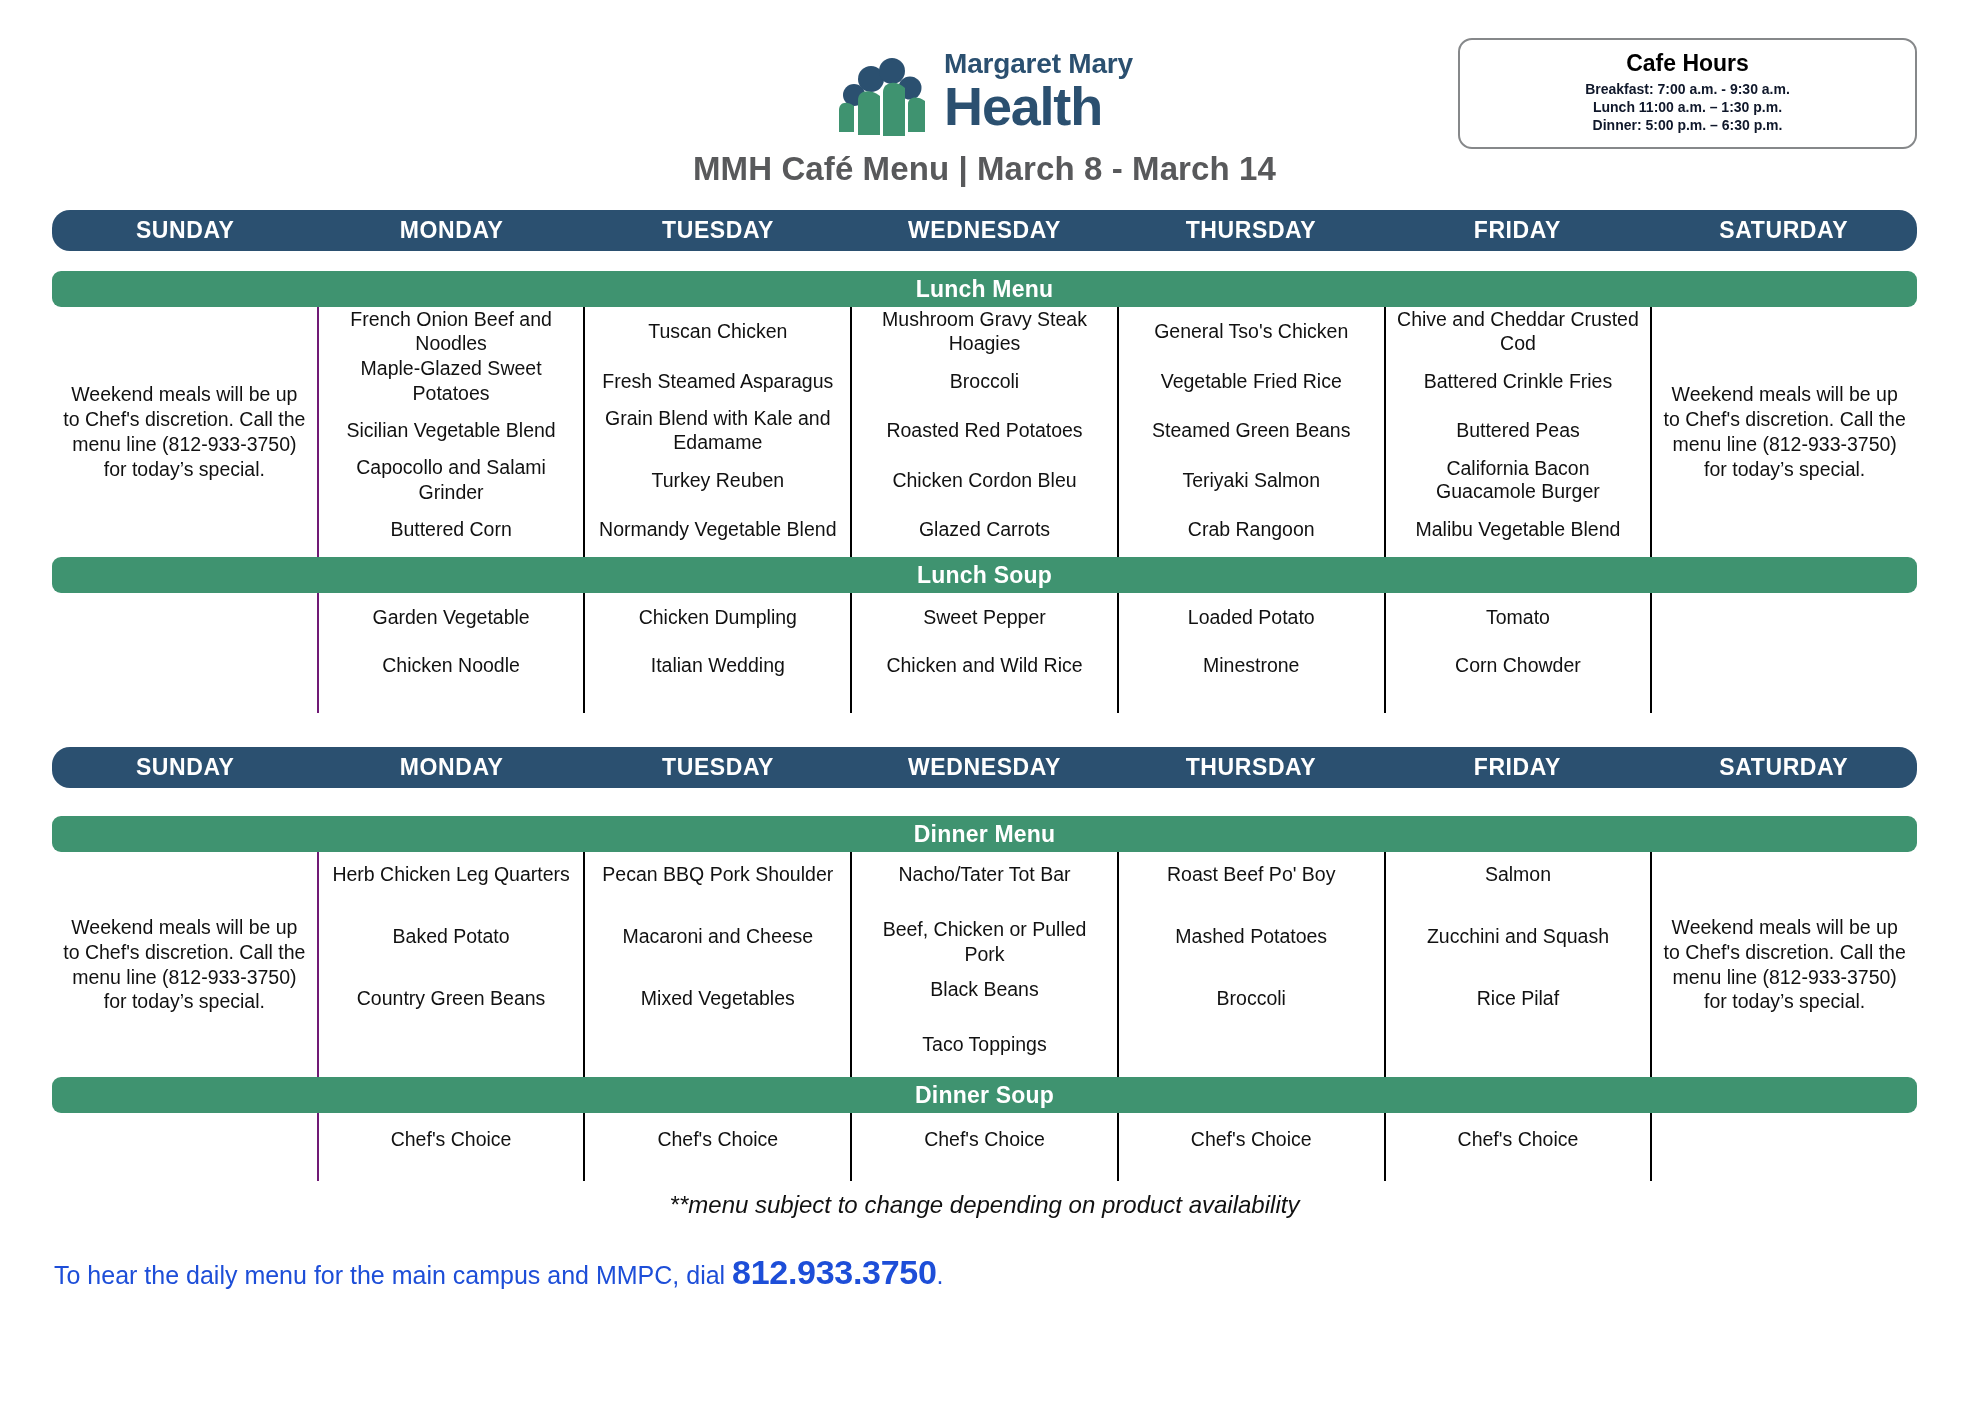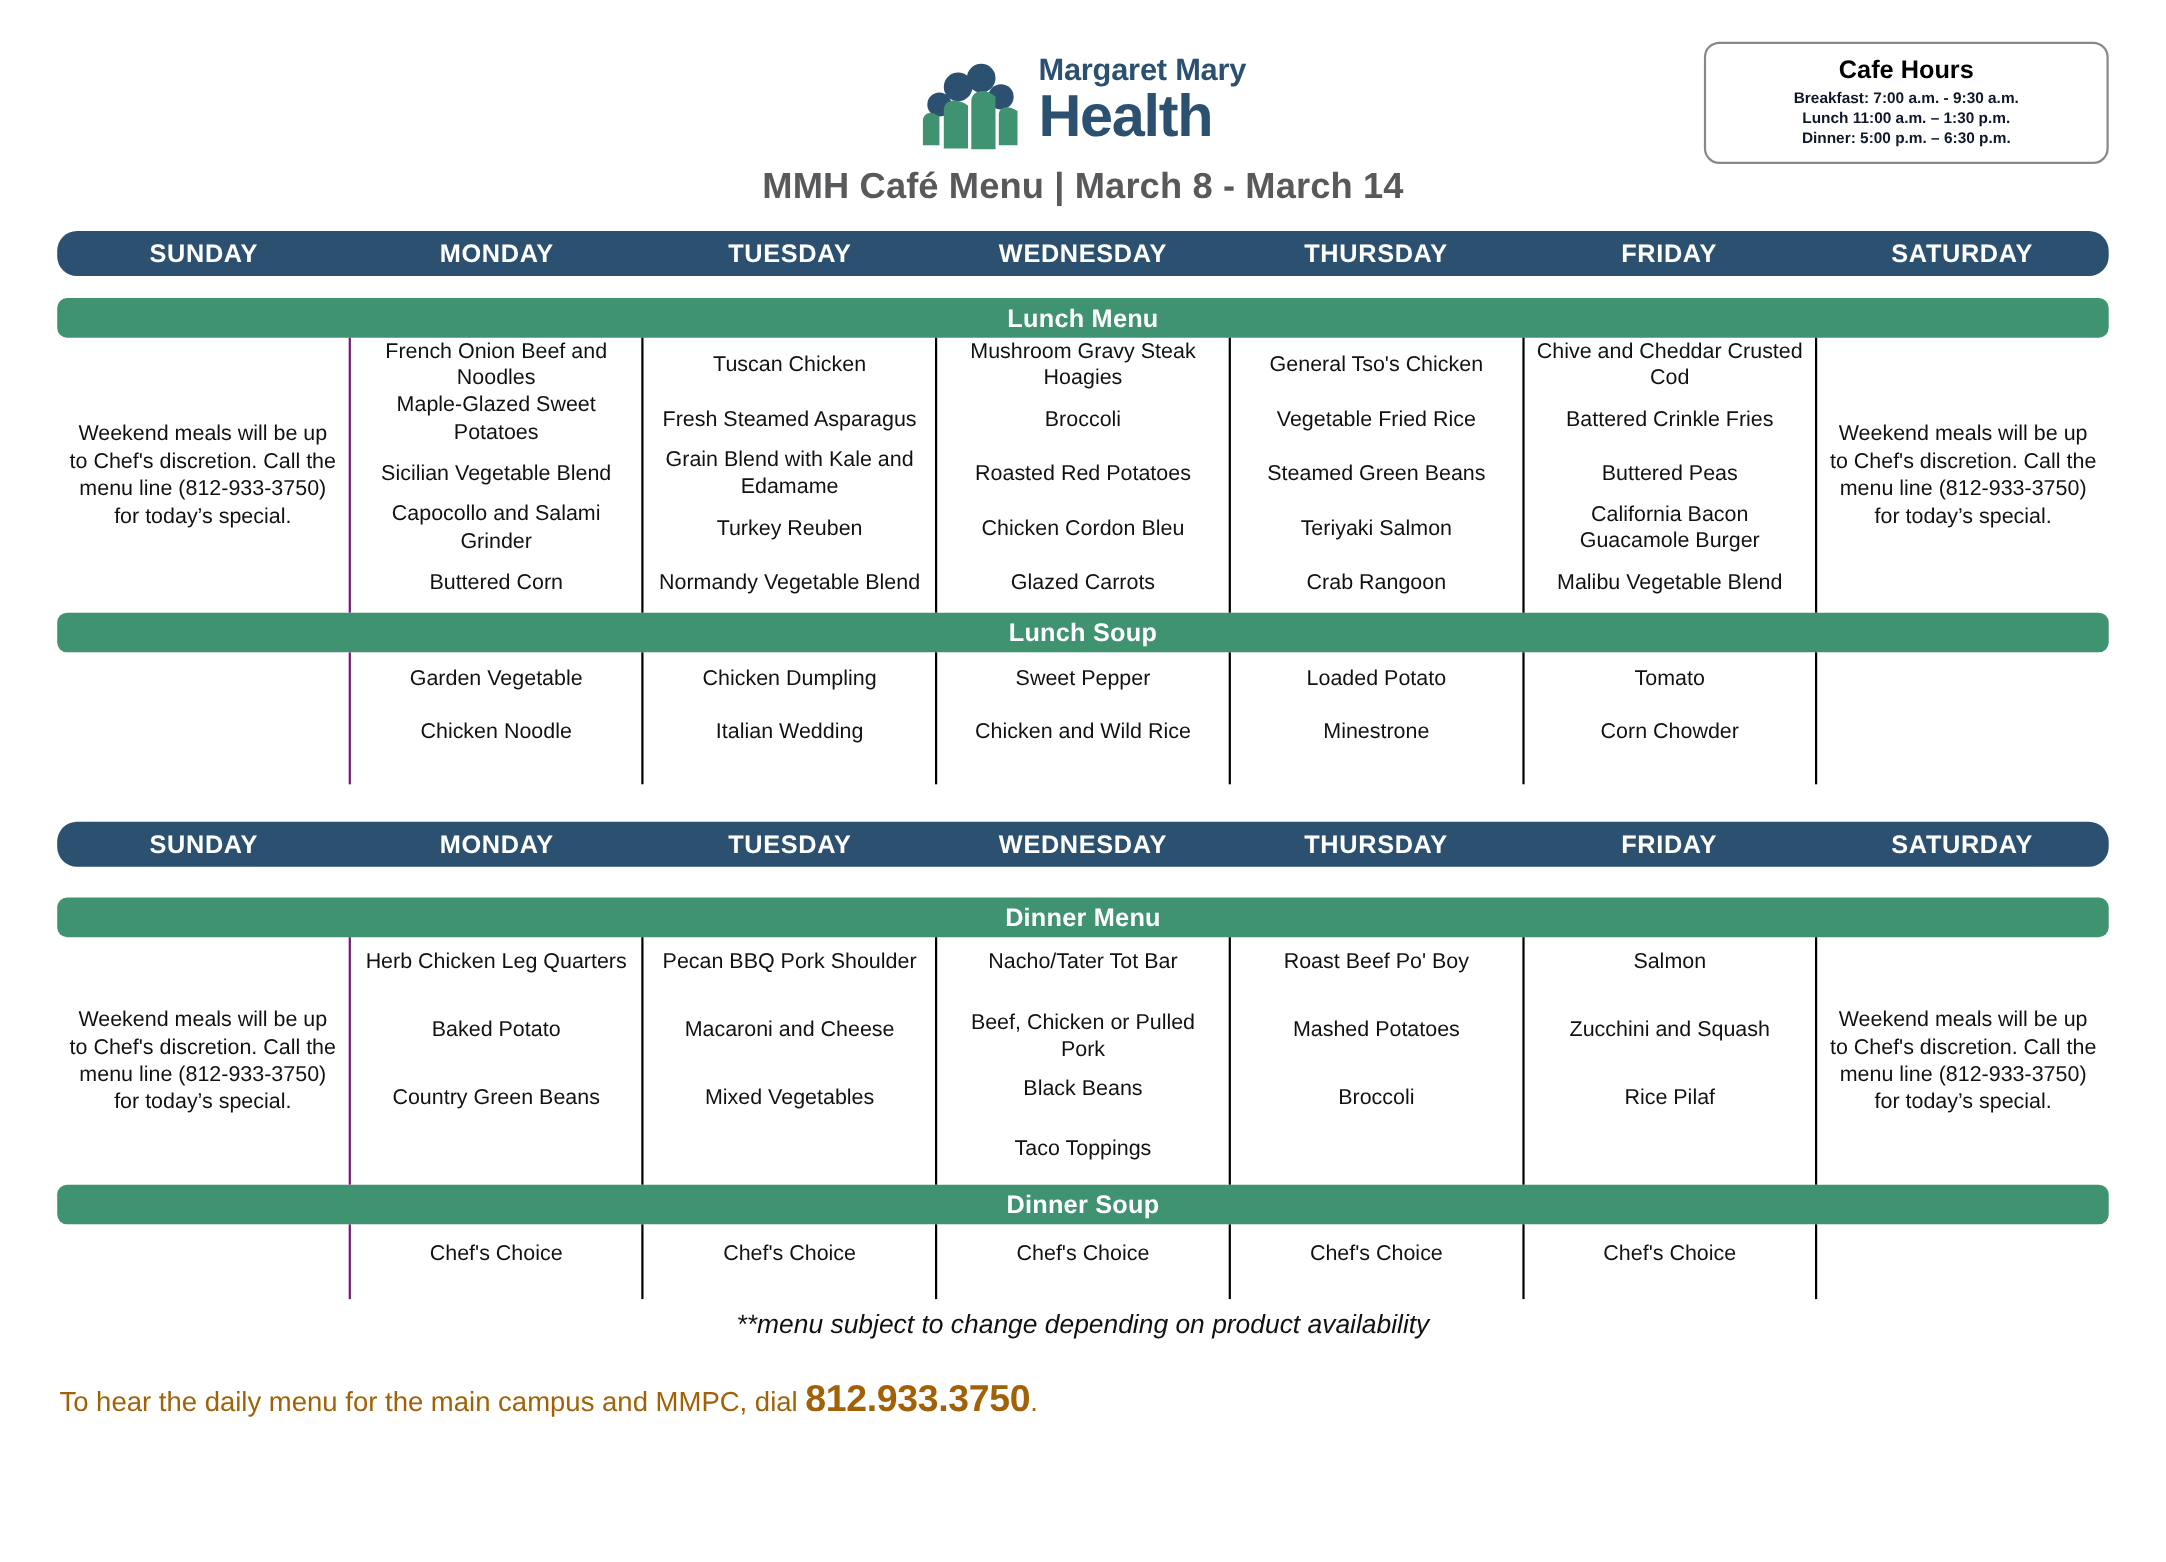--- a/index.html
+++ b/index.html
@@ -80,21 +80,21 @@
     color: #58595b;
     letter-spacing: 0.1px;
     white-space: nowrap;
   }
 
   
   .hours-box {
     position: absolute;
     right: 0px;
     top: 38px;
-    width: 368px;
+    width: 459px;
     border: 2px solid #86888a;
     border-radius: 14px;
     padding: 10px 10px 12px 10px;
     box-sizing: border-box;
     text-align: center;
     background: #ffffff;
   }
   .hours-title {
     font-size: 23px;
     font-weight: bold;
@@ -220,21 +220,21 @@
     text-align: center;
     font-style: italic;
     font-size: 24px;
     color: #111;
     margin-top: 10px;
   }
 
   .footer-line {
     margin-top: 34px;
     font-size: 25px;
-    color: #a16207;
+    color: #1d4ed8;
     padding-left: 2px;
   }
   .footer-phone {
     font-size: 34px;
     font-weight: bold;
     letter-spacing: -0.3px;
   }
 </style>
 </head>
 <body>

